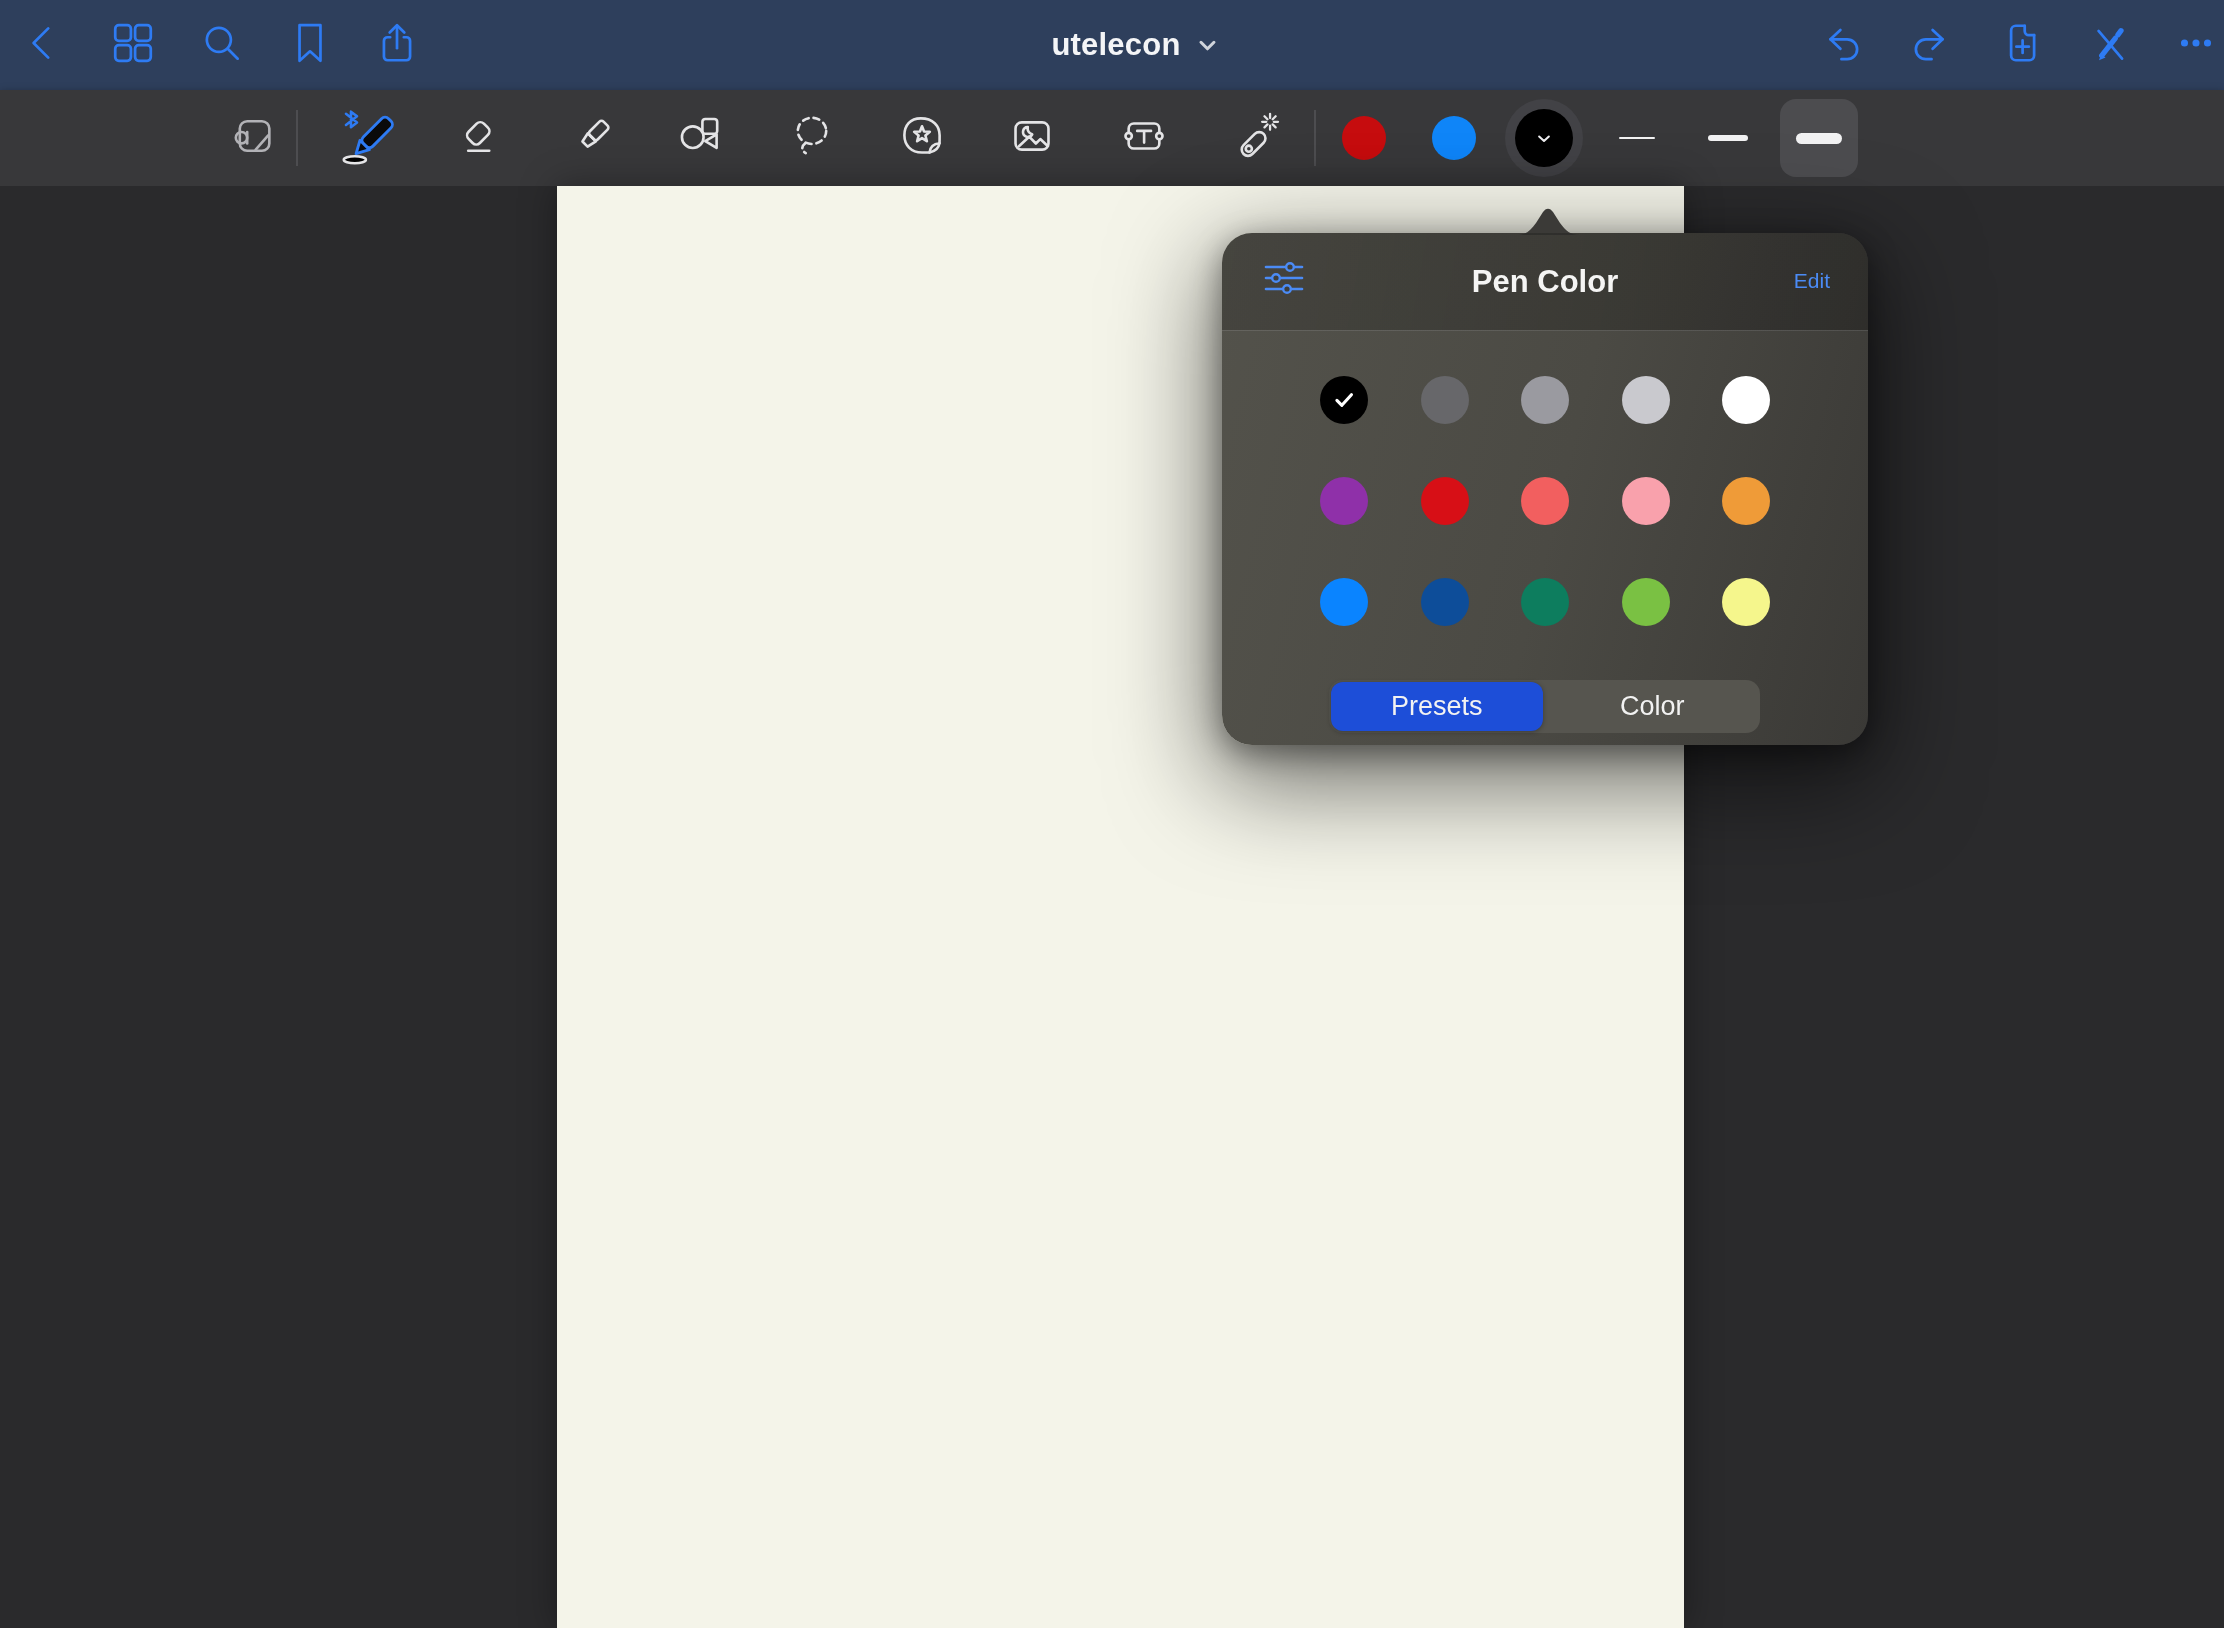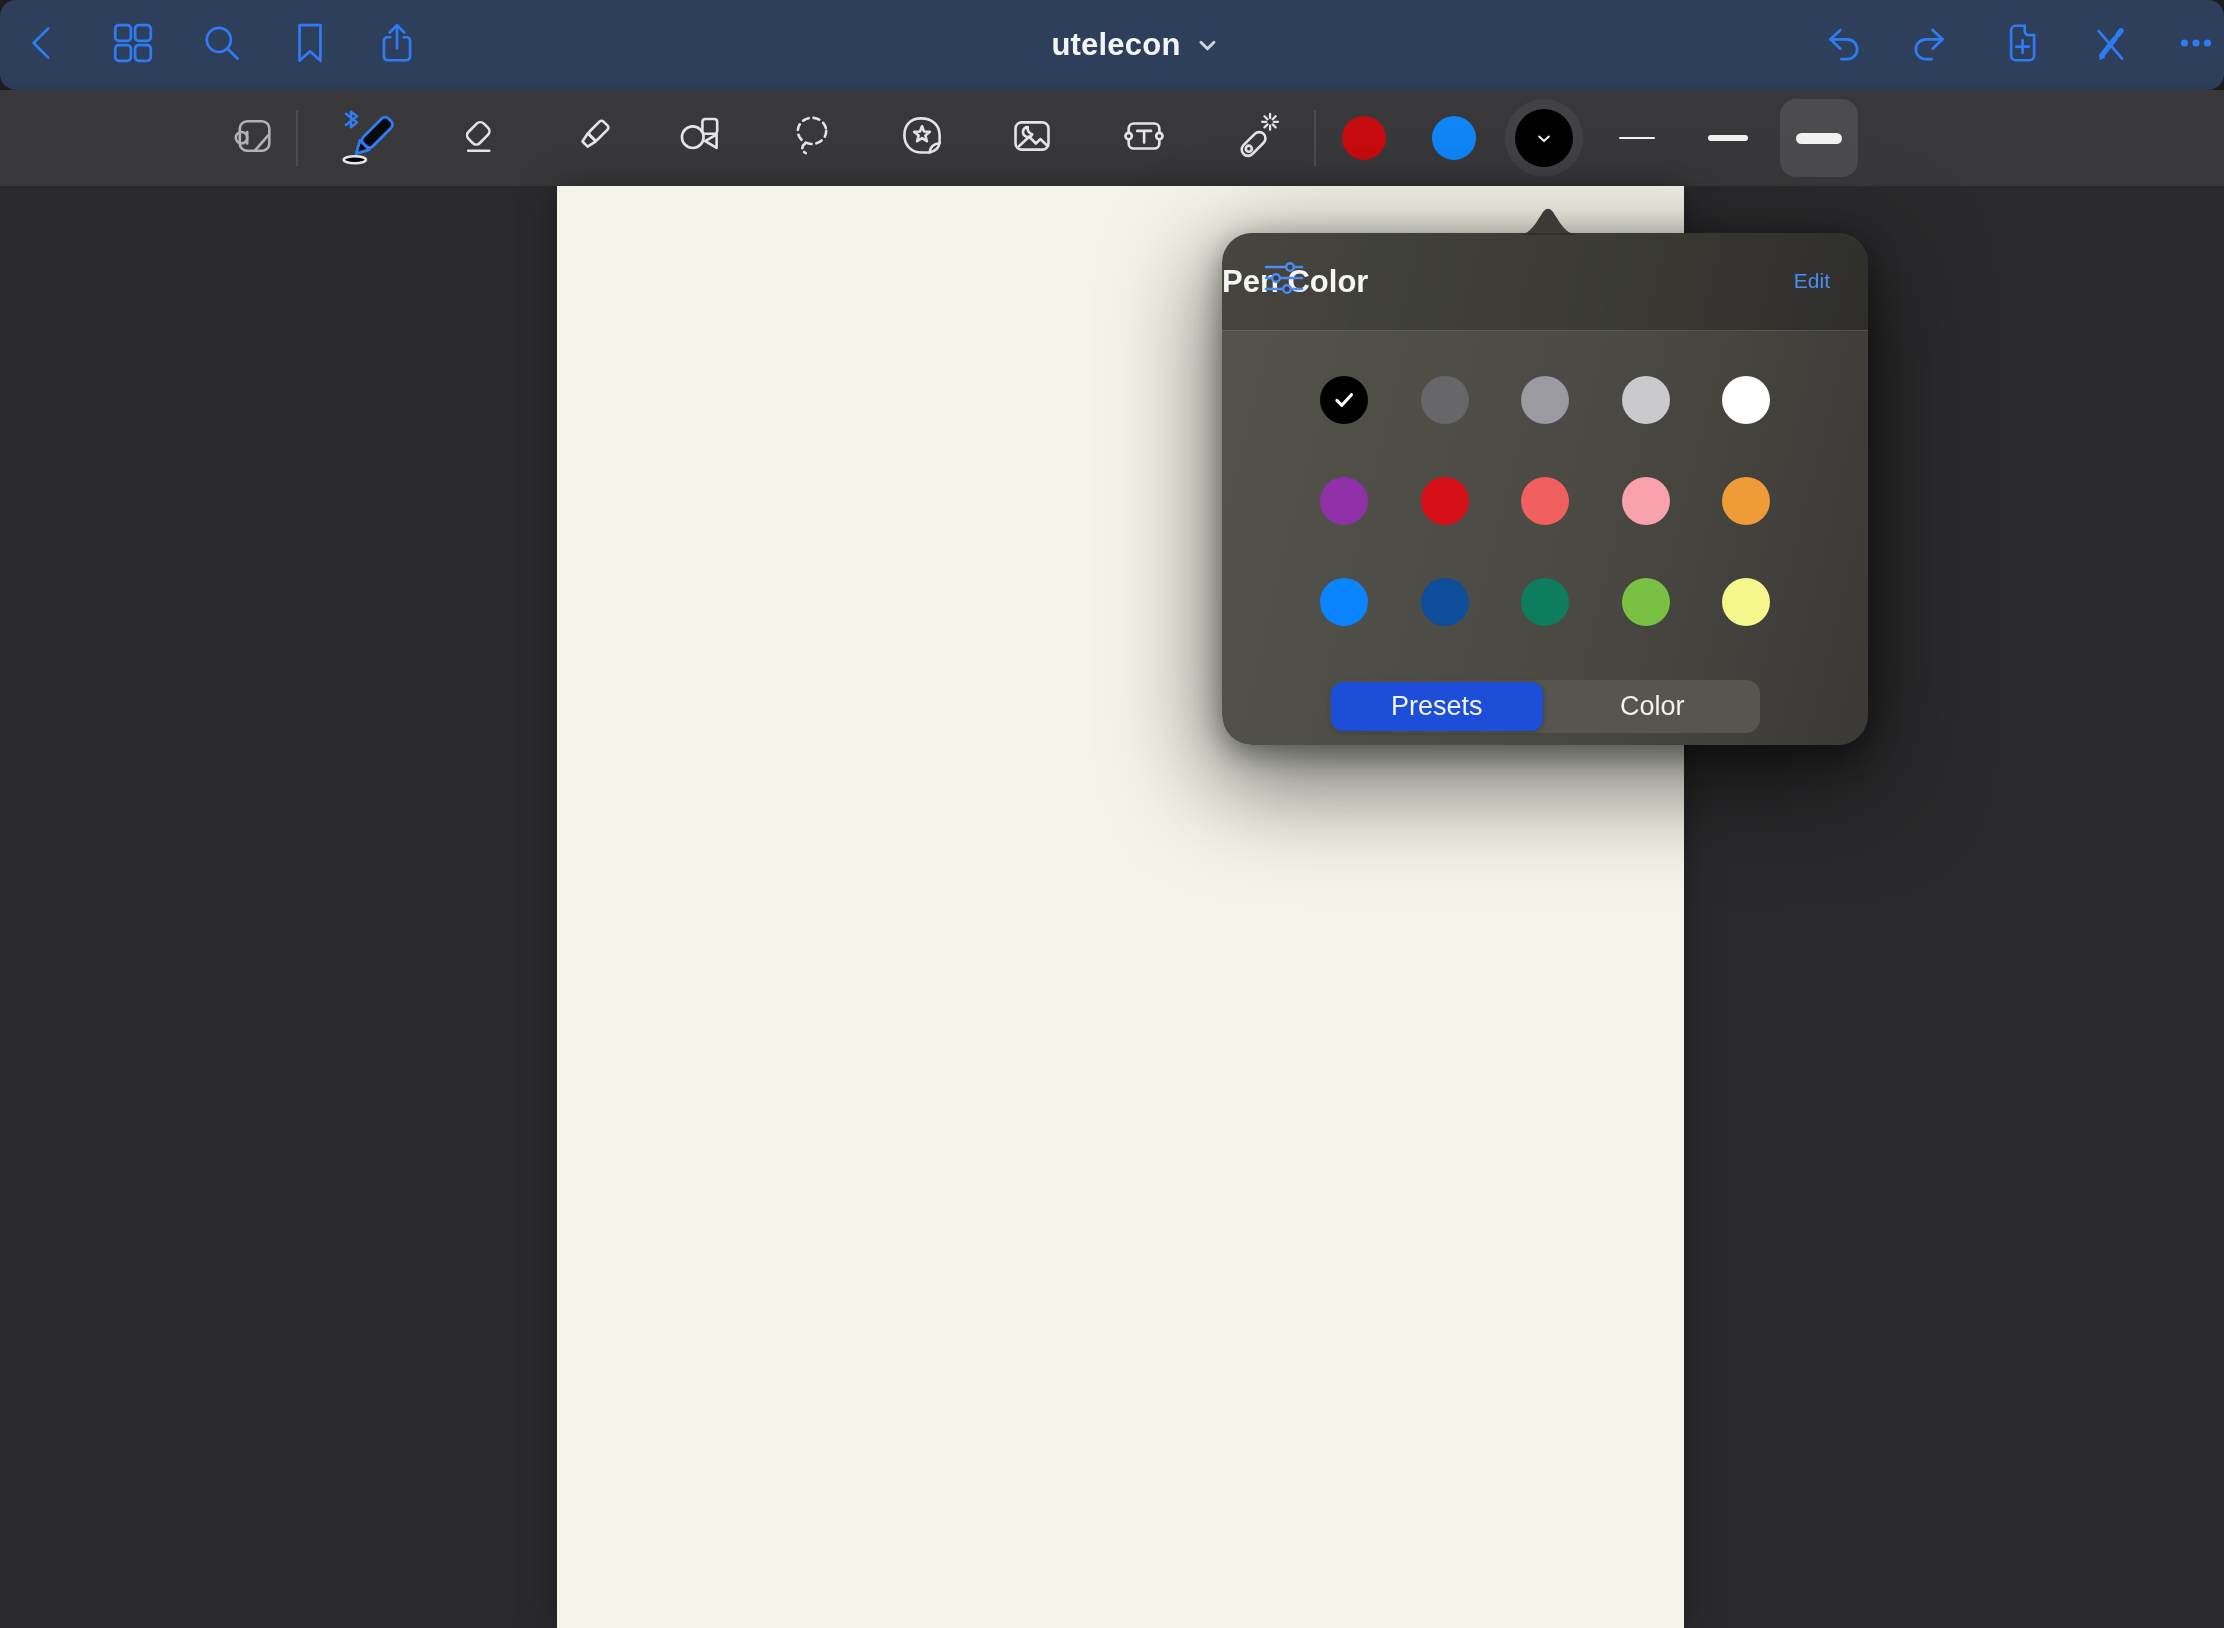--- a/index.html
+++ b/index.html
@@ -2,21 +2,21 @@
 <html><head>
 <meta charset="utf-8">
 <style>
   html,body{margin:0;padding:0;background:#1d1d1f;}
   #app{
     position:relative;width:2224px;height:1628px;overflow:hidden;
     font-family:"Liberation Sans","DejaVu Sans",sans-serif;
     -webkit-font-smoothing:antialiased;
   }
   
-  .navbar{position:absolute;left:0;top:0;width:2224px;height:90px;background:#2e3f5c;border-radius:16px;}
+  .navbar{position:absolute;left:0;top:0;width:2224px;height:90px;background:#2e3f5c;}
   .nav-btn{position:absolute;top:17px;width:56px;height:56px;display:flex;align-items:center;justify-content:center;}
   .nav-btn svg{width:46px;height:46px;fill:none;stroke:#2e7bf3;stroke-width:2.6;stroke-linecap:round;stroke-linejoin:round;}
   .nav-btn svg .fil{fill:#2e7bf3;stroke:none;}
   .title-wrap{position:absolute;top:0;left:1136px;height:90px;transform:translateX(-50%);
     display:flex;align-items:center;gap:14px;cursor:default;}
   .doc-title{color:#f4f5f7;font-size:31px;font-weight:700;letter-spacing:.2px;}
   .title-chev svg{width:26px;height:26px;fill:none;stroke:#cfd3da;stroke-width:2.8;stroke-linecap:round;stroke-linejoin:round;display:block;}
   
   .toolbar{position:absolute;left:0;top:90px;width:2224px;height:96px;background:#38383a;box-shadow:0 2px 8px rgba(0,0,0,.35);}
   .tool-btn{position:absolute;top:16px;width:64px;height:64px;display:flex;align-items:center;justify-content:center;}
@@ -40,21 +40,21 @@
   .paper{position:absolute;left:557px;top:0;width:1127px;height:1442px;background:#f4f4e9;box-shadow:0 0 34px rgba(0,0,0,.35);}
   
   .popover{position:absolute;left:1222px;top:233px;width:646px;height:512px;border-radius:30px;
     background:linear-gradient(104deg,#53524b 0%,#4b4a44 52%,#3a3936 100%);
     box-shadow:0 30px 100px 10px rgba(0,0,0,.55),0 8px 30px rgba(0,0,0,.4);}
   .pop-arrow{position:absolute;left:294px;top:-30px;}
   .pop-header{position:absolute;left:0;top:0;width:100%;height:97px;border-radius:30px 30px 0 0;
     background:linear-gradient(100deg,rgba(24,24,22,.22),rgba(10,10,10,.3));
     border-bottom:1.5px solid rgba(255,255,255,.17);
     display:flex;align-items:center;}
-  .pop-title{position:absolute;left:0;right:0;text-align:left;color:#f5f5f4;font-size:31px;font-weight:700;}
+  .pop-title{position:absolute;left:0;right:0;text-align:center;color:#f5f5f4;font-size:31px;font-weight:700;}
   .hdr-btn{position:absolute;display:flex;align-items:center;justify-content:center;}
   .sliders-btn{left:36px;top:24px;width:52px;height:48px;}
   .sliders-btn svg{width:46px;height:40px;fill:none;stroke:#4b8bf5;stroke-width:2.6;stroke-linecap:round;}
   .sliders-btn svg circle{fill:#3f3e3a;}
   .edit-btn{right:38px;top:24px;height:48px;color:#4b8bf5;font-size:21px;font-weight:400;}
   
   #palette-grid{position:absolute;left:98px;top:143px;width:450px;}
   .palette-row{display:flex;justify-content:space-between;margin-bottom:53px;}
   .swatch{width:48px;height:48px;border-radius:50%;display:flex;align-items:center;justify-content:center;}
   .swatch svg{width:34px;height:34px;fill:none;stroke:#ffffff;stroke-width:4.4;stroke-linecap:round;stroke-linejoin:round;}

